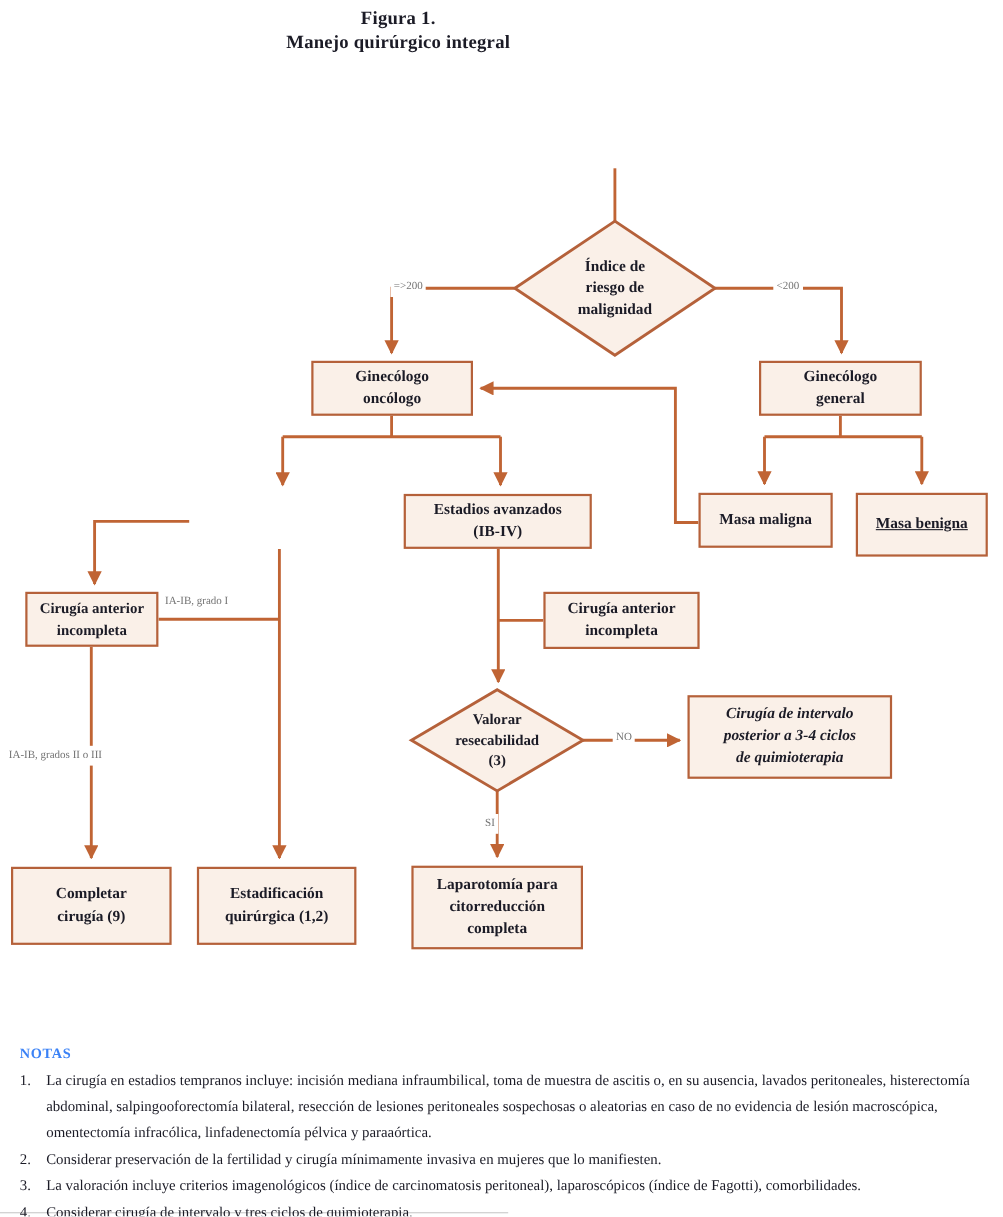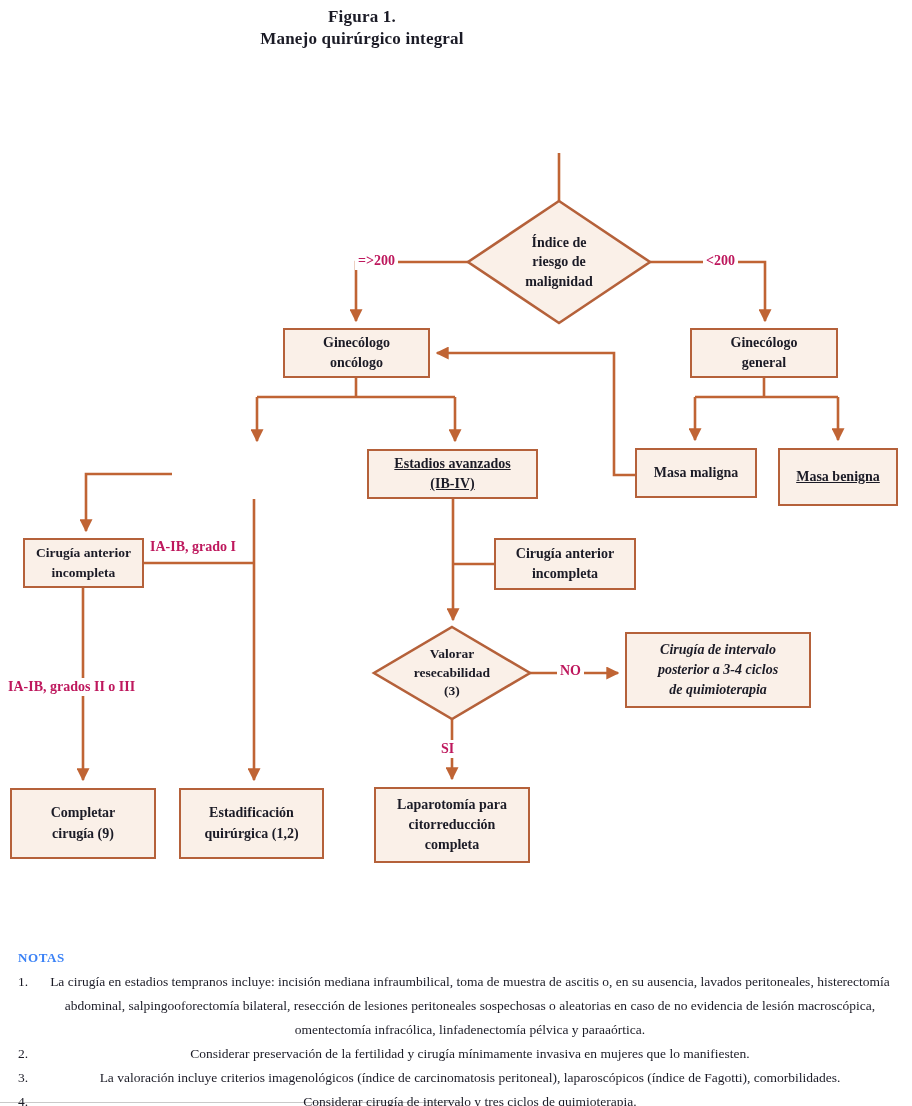--- a/index.html
+++ b/index.html
@@ -27,33 +27,33 @@
     white-space:pre-line;color:#1b1b26;
   }
   .node.small{font-size:13.5px;}
   .diamond-label{
     position:absolute;z-index:2;display:flex;align-items:center;justify-content:center;
     text-align:center;font-weight:bold;font-size:14px;line-height:1.4;
     white-space:pre-line;color:#1b1b26;background:transparent;
   }
   .edge-label{
     position:absolute;z-index:3;background:#ffffff;padding:0 3px;
-    font-weight:bold;font-size:14px;line-height:18px;color:#be185d;white-space:nowrap;
+    font-weight:normal;font-size:10px;line-height:18px;color:#737373;white-space:nowrap;
   }
   .notes{
     position:absolute;left:18px;top:950px;width:880px;z-index:2;
   }
   .notes-heading{
     color:#3b82f6;font-weight:bold;font-size:13px;letter-spacing:0.6px;
     margin:0 0 4px 0;
   }
   .notes ol{list-style:none;margin:0;padding:0;font-size:13.5px;line-height:24px;}
   .notes li{display:flex;align-items:flex-start;}
   .notes .num{width:24px;flex:0 0 24px;}
-  .notes .txt{flex:1;text-align:center;}
+  .notes .txt{flex:1;}
   .bottom-rule{
     position:absolute;left:0;top:1102px;width:462px;height:1px;
     background:#c9c9c9;z-index:1;
   }
 </style>
 </head>
 <body>
 
 <div id="figure">
 
@@ -104,21 +104,21 @@
 riesgo de
 malignidad</div>
 
   <div class="node" style="left:283px;top:328px;width:147px;height:50px;">Ginecólogo
 oncólogo</div>
 
   <div class="node" style="left:690px;top:328px;width:148px;height:50px;">Ginecólogo
 general</div>
 
 
-  <div class="node" style="left:367px;top:449px;width:171px;height:50px;text-decoration:underline;">Estadios avanzados
+  <div class="node" style="left:367px;top:449px;width:171px;height:50px;">Estadios avanzados
 (IB-IV)</div>
 
   <div class="node" style="left:635px;top:448px;width:122px;height:50px;">Masa maligna</div>
 
   <div class="node" style="left:778px;top:448px;width:120px;height:58px;text-decoration:underline;">Masa benigna</div>
 
   <div class="node small" style="left:23px;top:538px;width:121px;height:50px;">Cirugía anterior
 incompleta</div>
 
   <div class="node" style="left:494px;top:538px;width:142px;height:52px;">Cirugía anterior

